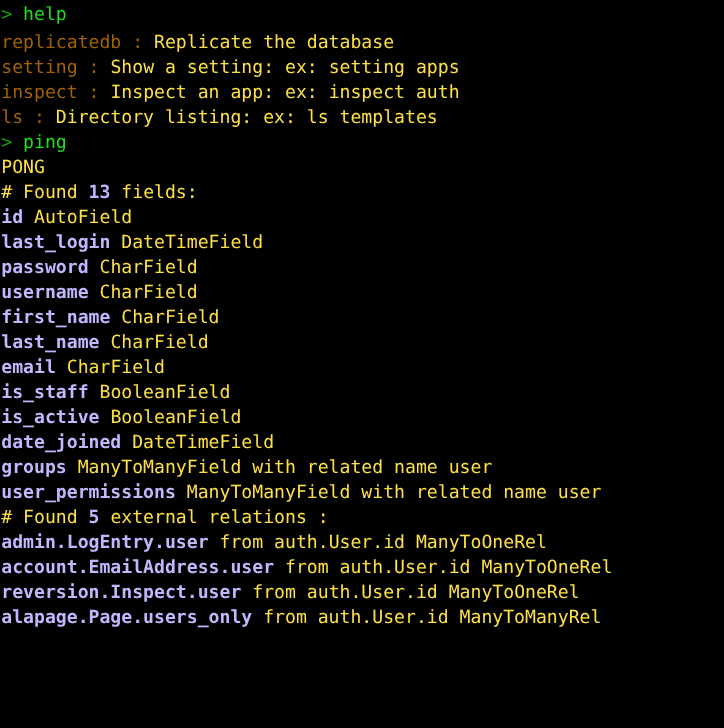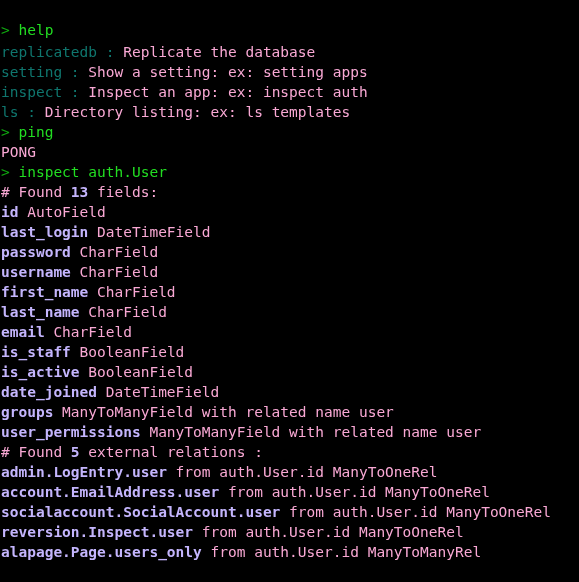--- a/index.html
+++ b/index.html
@@ -23,51 +23,49 @@
     font-size: 14.5px;
     line-height: 20px;
     letter-spacing: 0px;
   }
   .line {
     white-space: pre;
     height: 20px;
     line-height: 20px;
     padding-left: 1px;
   }
-  .line:first-child { padding-top: 20px; height: 22px; }
+  .line:first-child { padding-top: 2px; height: 22px; }
   .prompt-sym { color: #0fa80f; }
   .cmd       { color: #22dd22; }
-  .green     { color: #f9a8d4; text-align: center; }
+  .green     { color: #fde047; text-align: center; }
   .white     { color: #c4b5fd; font-weight: bold; margin-top: 24px; }
-  .grey      { color: #0f766e; }
+  .grey      { color: #a16207; }
 </style>
 </head>
 <body>
 
 <div id="terminal">
     <div class="line"><span class="prompt-sym">&gt; </span><span class="cmd">help</span></div>
     <div class="line"><span class="grey">replicatedb : </span><span class="green">Replicate the database</span></div>
     <div class="line"><span class="grey">setting : </span><span class="green">Show a setting: ex: setting apps</span></div>
     <div class="line"><span class="grey">inspect : </span><span class="green">Inspect an app: ex: inspect auth</span></div>
     <div class="line"><span class="grey">ls : </span><span class="green">Directory listing: ex: ls templates</span></div>
     <div class="line"><span class="prompt-sym">&gt; </span><span class="cmd">ping</span></div>
     <div class="line"><span class="green">PONG</span></div>
-    <div class="line"><span class="prompt-sym">&gt; </span><span class="cmd">inspect auth.User</span></div>
     <div class="line"><span class="green"># Found </span><span class="white">13</span><span class="green"> fields:</span></div>
     <div class="line"><span class="white">id </span><span class="green">AutoField</span></div>
     <div class="line"><span class="white">last_login </span><span class="green">DateTimeField</span></div>
     <div class="line"><span class="white">password </span><span class="green">CharField</span></div>
     <div class="line"><span class="white">username </span><span class="green">CharField</span></div>
     <div class="line"><span class="white">first_name </span><span class="green">CharField</span></div>
     <div class="line"><span class="white">last_name </span><span class="green">CharField</span></div>
     <div class="line"><span class="white">email </span><span class="green">CharField</span></div>
     <div class="line"><span class="white">is_staff </span><span class="green">BooleanField</span></div>
     <div class="line"><span class="white">is_active </span><span class="green">BooleanField</span></div>
     <div class="line"><span class="white">date_joined </span><span class="green">DateTimeField</span></div>
     <div class="line"><span class="white">groups </span><span class="green">ManyToManyField with related name user</span></div>
     <div class="line"><span class="white">user_permissions </span><span class="green">ManyToManyField with related name user</span></div>
     <div class="line"><span class="green"># Found </span><span class="white">5</span><span class="green"> external relations :</span></div>
     <div class="line"><span class="white">admin.LogEntry.user </span><span class="green">from auth.User.id ManyToOneRel</span></div>
     <div class="line"><span class="white">account.EmailAddress.user </span><span class="green">from auth.User.id ManyToOneRel</span></div>
-    <div class="line"><span class="white">socialaccount.SocialAccount.user </span><span class="green">from auth.User.id ManyToOneRel</span></div>
     <div class="line"><span class="white">reversion.Inspect.user </span><span class="green">from auth.User.id ManyToOneRel</span></div>
     <div class="line"><span class="white">alapage.Page.users_only </span><span class="green">from auth.User.id ManyToManyRel</span></div>
   </div>
 
 </body></html>

